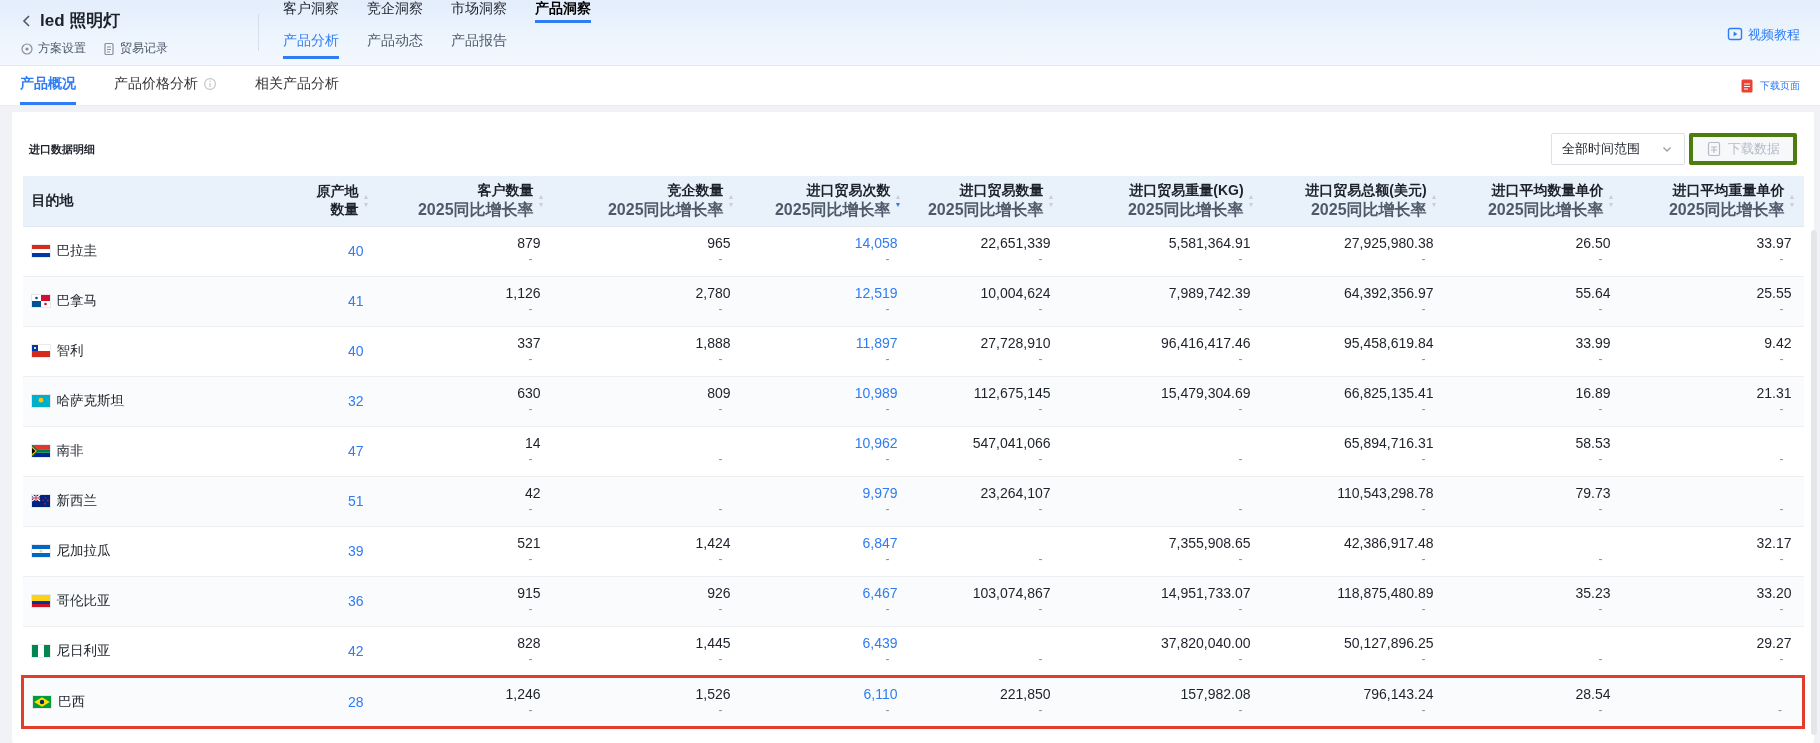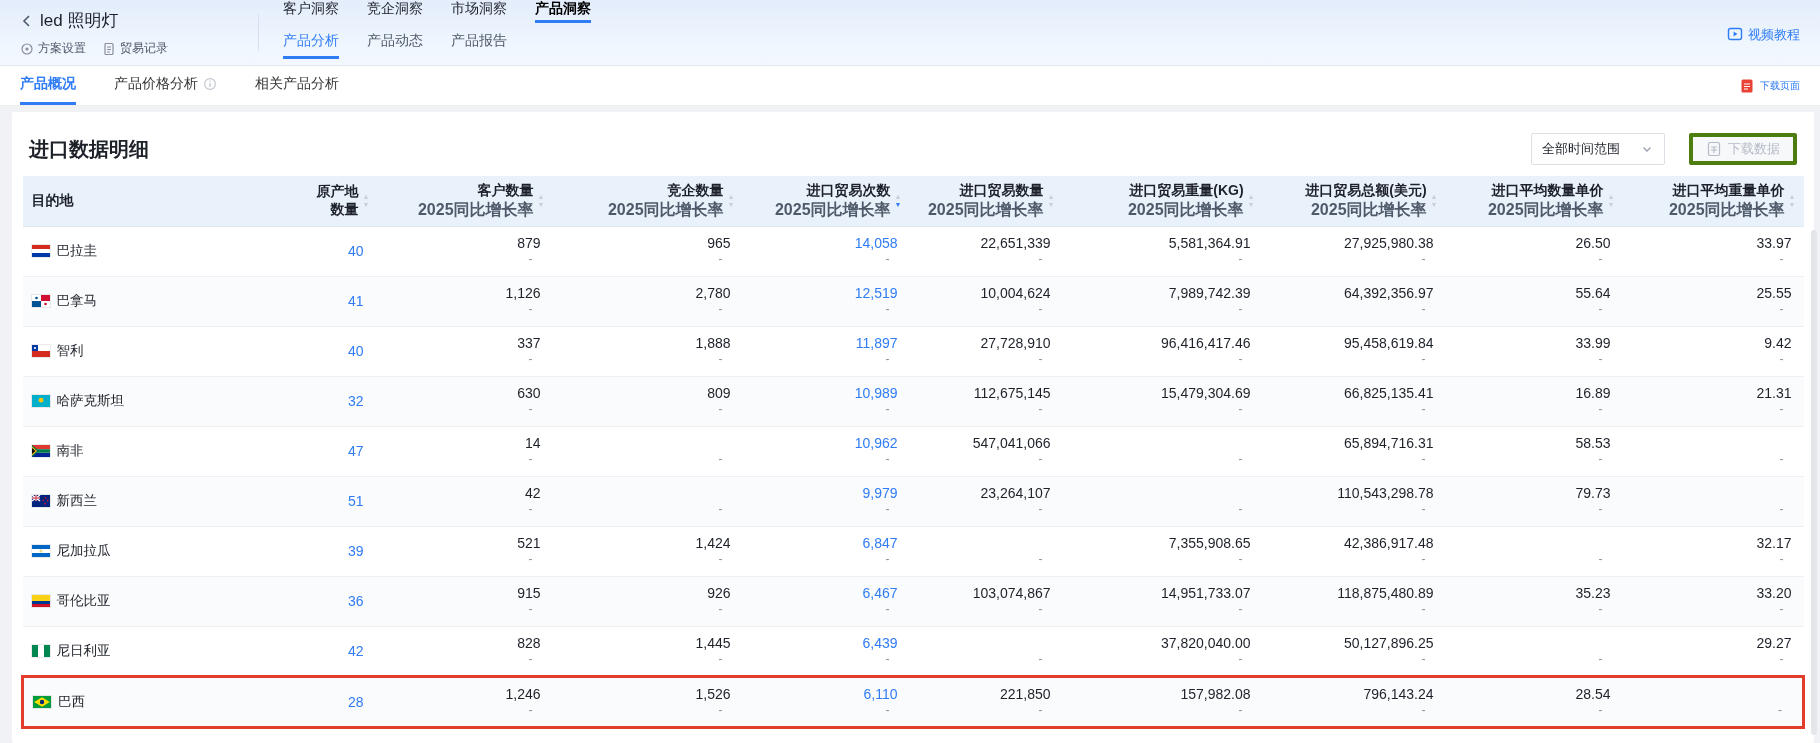--- a/index.html
+++ b/index.html
@@ -7,21 +7,21 @@
     font-family:"Liberation Sans","DejaVu Sans",sans-serif; background:#f0f2f5; }
   .page { position:relative; width:1820px; height:743px; }
 
   
   .topbar { position:absolute; top:0; left:0; right:0; height:66px;
     background:linear-gradient(180deg,#e3edfb 0%,#eff6fe 70%,#f3f8ff 100%);
     border-bottom:1px solid #e3e8ef; display:flex; padding:0 20px; }
   .tb-left { width:238px; }
   .tb-title-row { display:flex; align-items:center; margin-top:9px; gap:6px; }
   .back { width:14px; height:14px; display:inline-flex; cursor:pointer; }
-  .tb-title { font-size:17px; font-weight:400; color:#1d2129; }
+  .tb-title { font-size:17px; font-weight:700; color:#1d2129; }
   .tb-links { display:flex; gap:16px; margin-top:8px; }
   .tb-link { display:flex; align-items:center; gap:4px; font-size:12px; color:#4e5969; cursor:pointer; }
   .tb-divider { width:1px; background:#d6dfeb; margin:14px 24px 14px 0; }
   .tb-tabs { display:flex; flex-direction:column; }
   .tb-row1 { display:flex; gap:28px; margin-top:0;text-align:right; }
   .tb-row1 .tab { font-size:14px; color:#1d2129; cursor:pointer; padding-bottom:2px; }
   .tb-row1 .tab.active { font-weight:700; color:#000; border-bottom:3px solid #2F7CF5; }
   .tb-row2 { display:flex; gap:28px; margin-top:9px; }
   .tb-row2 .tab { font-size:14px; color:#4e5969; cursor:pointer; padding-bottom:6px; }
   .tb-row2 .tab.active { color:#2F7CF5; border-bottom:3px solid #2F7CF5; }
@@ -35,22 +35,22 @@
     font-size:14px; color:#333; cursor:pointer; border-bottom:3px solid transparent; }
   .subnav .sn-tab.active { color:#2F7CF5; font-weight:700; border-bottom-color:#2F7CF5;justify-content:flex-end; }
   .dl-page { margin-left:auto; display:flex; align-items:center; gap:5px;
     font-size:10px; color:#2F7CF5; cursor:pointer; }
 
   
   .content { position:absolute; top:106px; left:0; right:0; bottom:0;
     background:#f0f2f5; padding:6px 6px 0 12px; }
   .card { background:#fff; height:100%; padding:0 9px; border-radius:2px; }
   .panel-head { height:64px; display:flex; justify-content:space-between; align-items:center; padding:10px 8px 0 8px; }
-  .panel-title { font-size:20px; font-weight:700; color:#1d2129; }
-  .controls { display:flex; gap:24px; align-items:center; }
+  .panel-title { font-size:11px; font-weight:700; color:#1d2129; }
+  .controls { display:flex; gap:4px; align-items:center; }
   .select { display:flex; align-items:center; justify-content:space-between; width:134px; height:32px;
     border:1px solid #dcdfe6; border-radius:2px; padding:0 10px; font-size:13px; color:#1d2129;
     background:#fff; cursor:pointer; }
   .dl-btn { display:flex; align-items:center; gap:6px; height:32px; padding:0 13px;
     border:4px solid #4d7c0f; border-radius:2px; background:#f7f8fa; color:#b4bac6;
     font-size:13px; cursor:pointer; }
 
   
   table { width:100%; border-collapse:collapse; table-layout:fixed; }
   thead th { height:50px; background:#E9F1FB; border-bottom:1px solid #e2e8f0; vertical-align:middle; }

